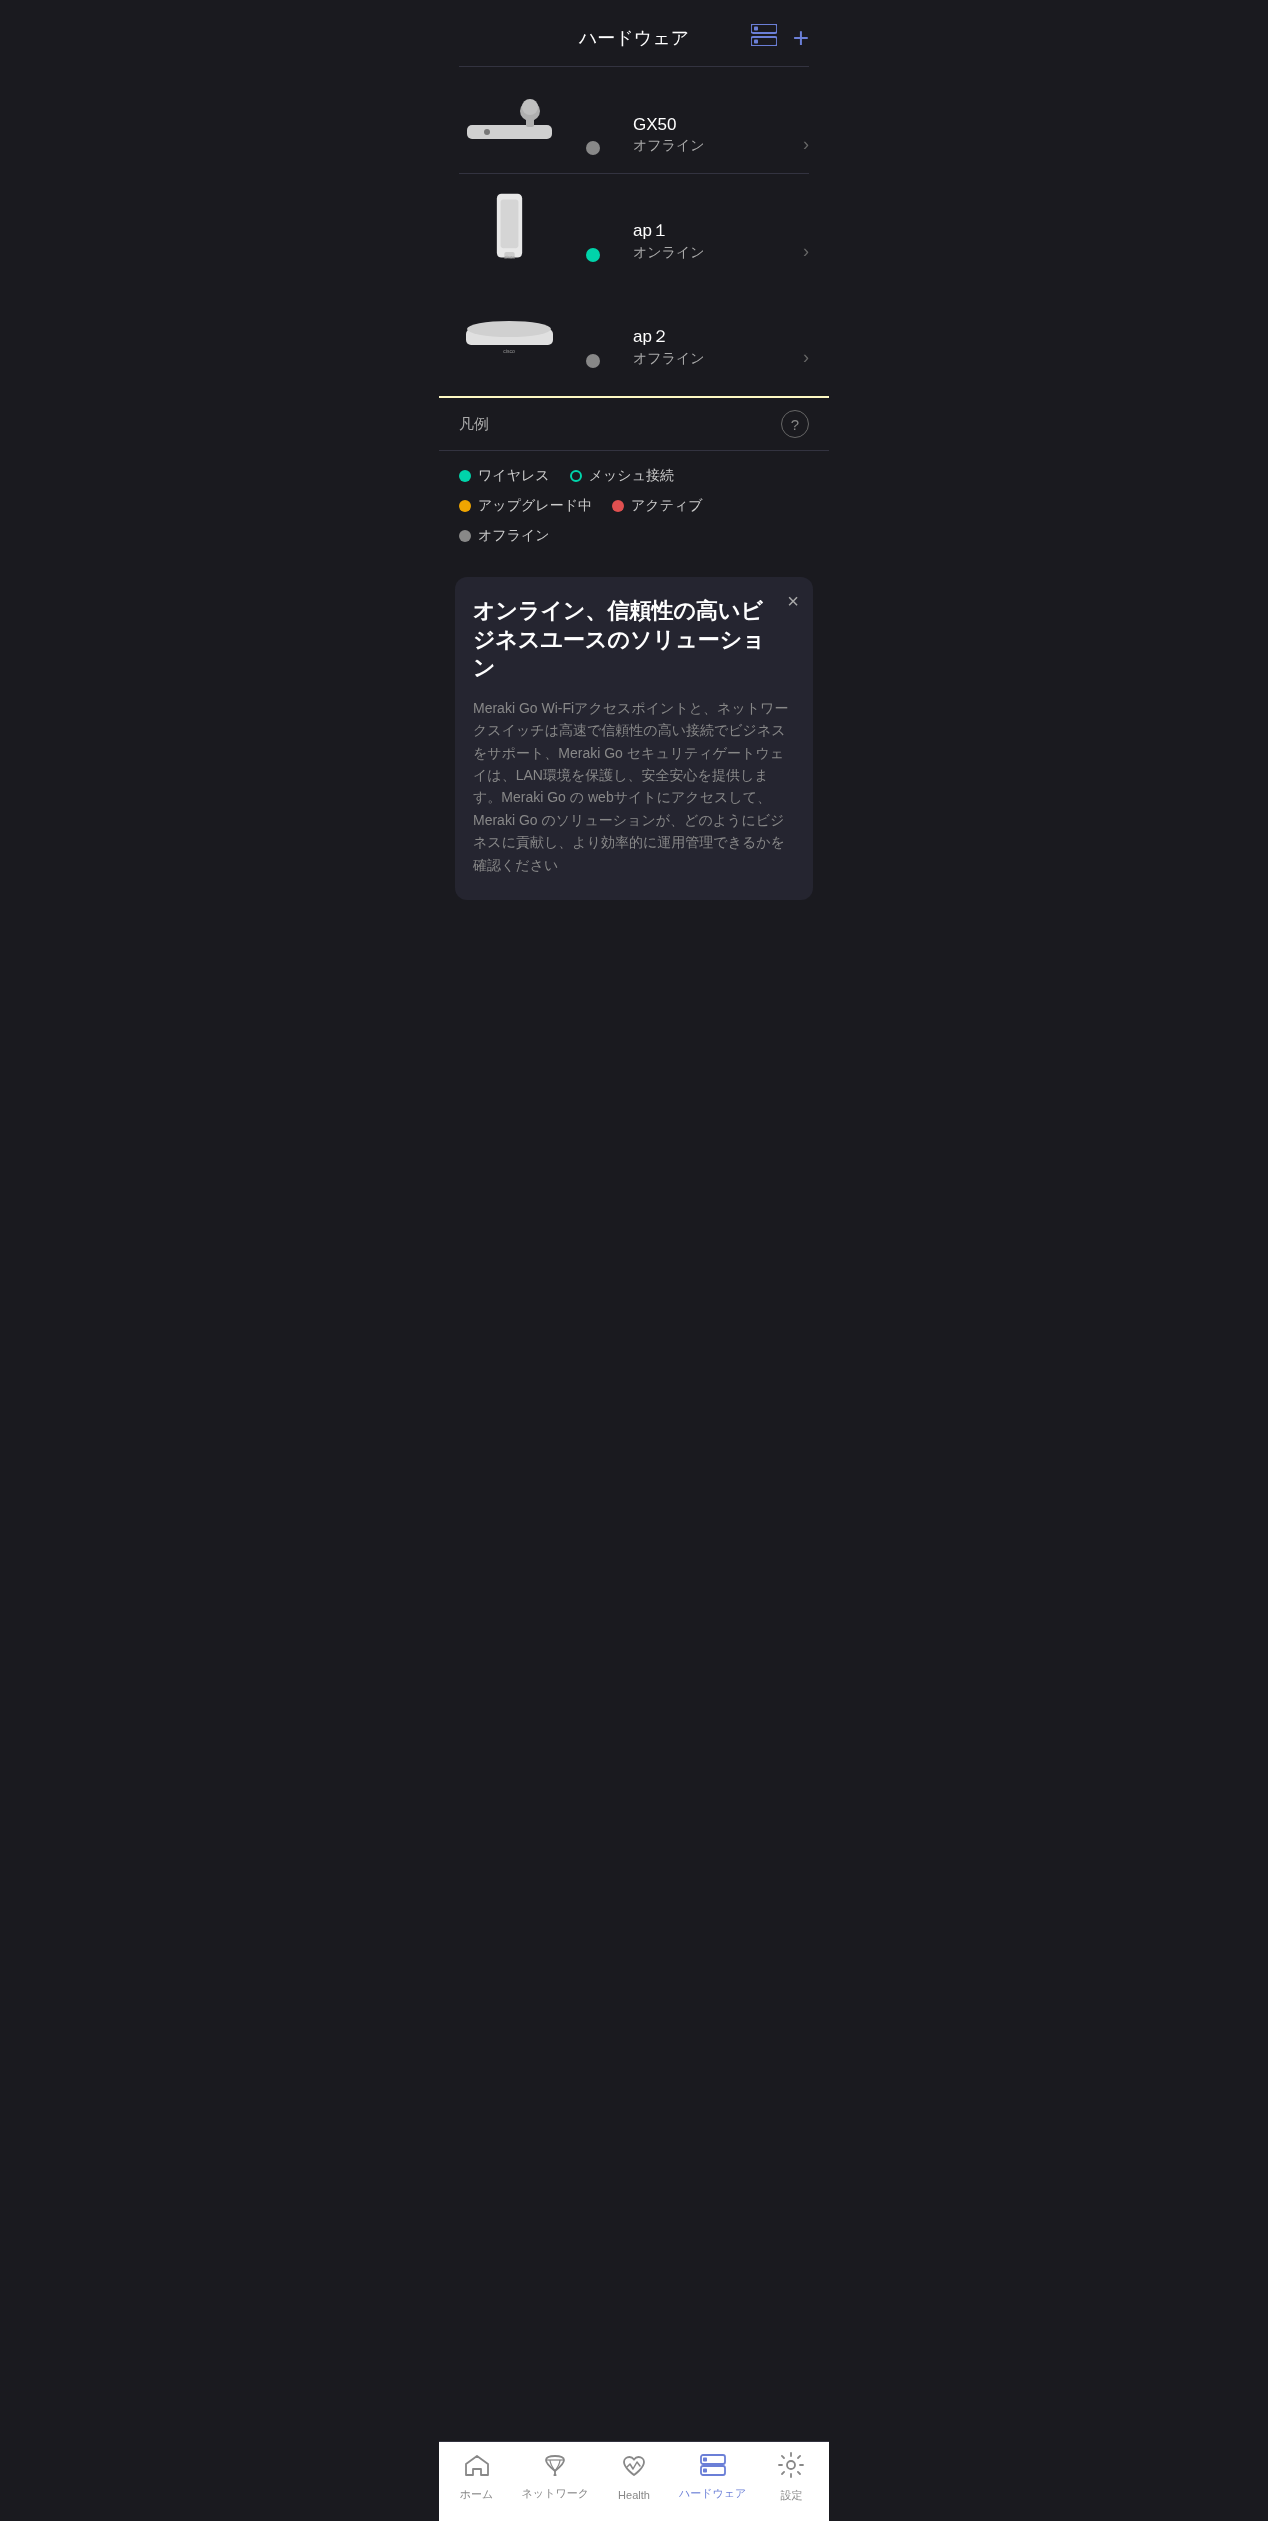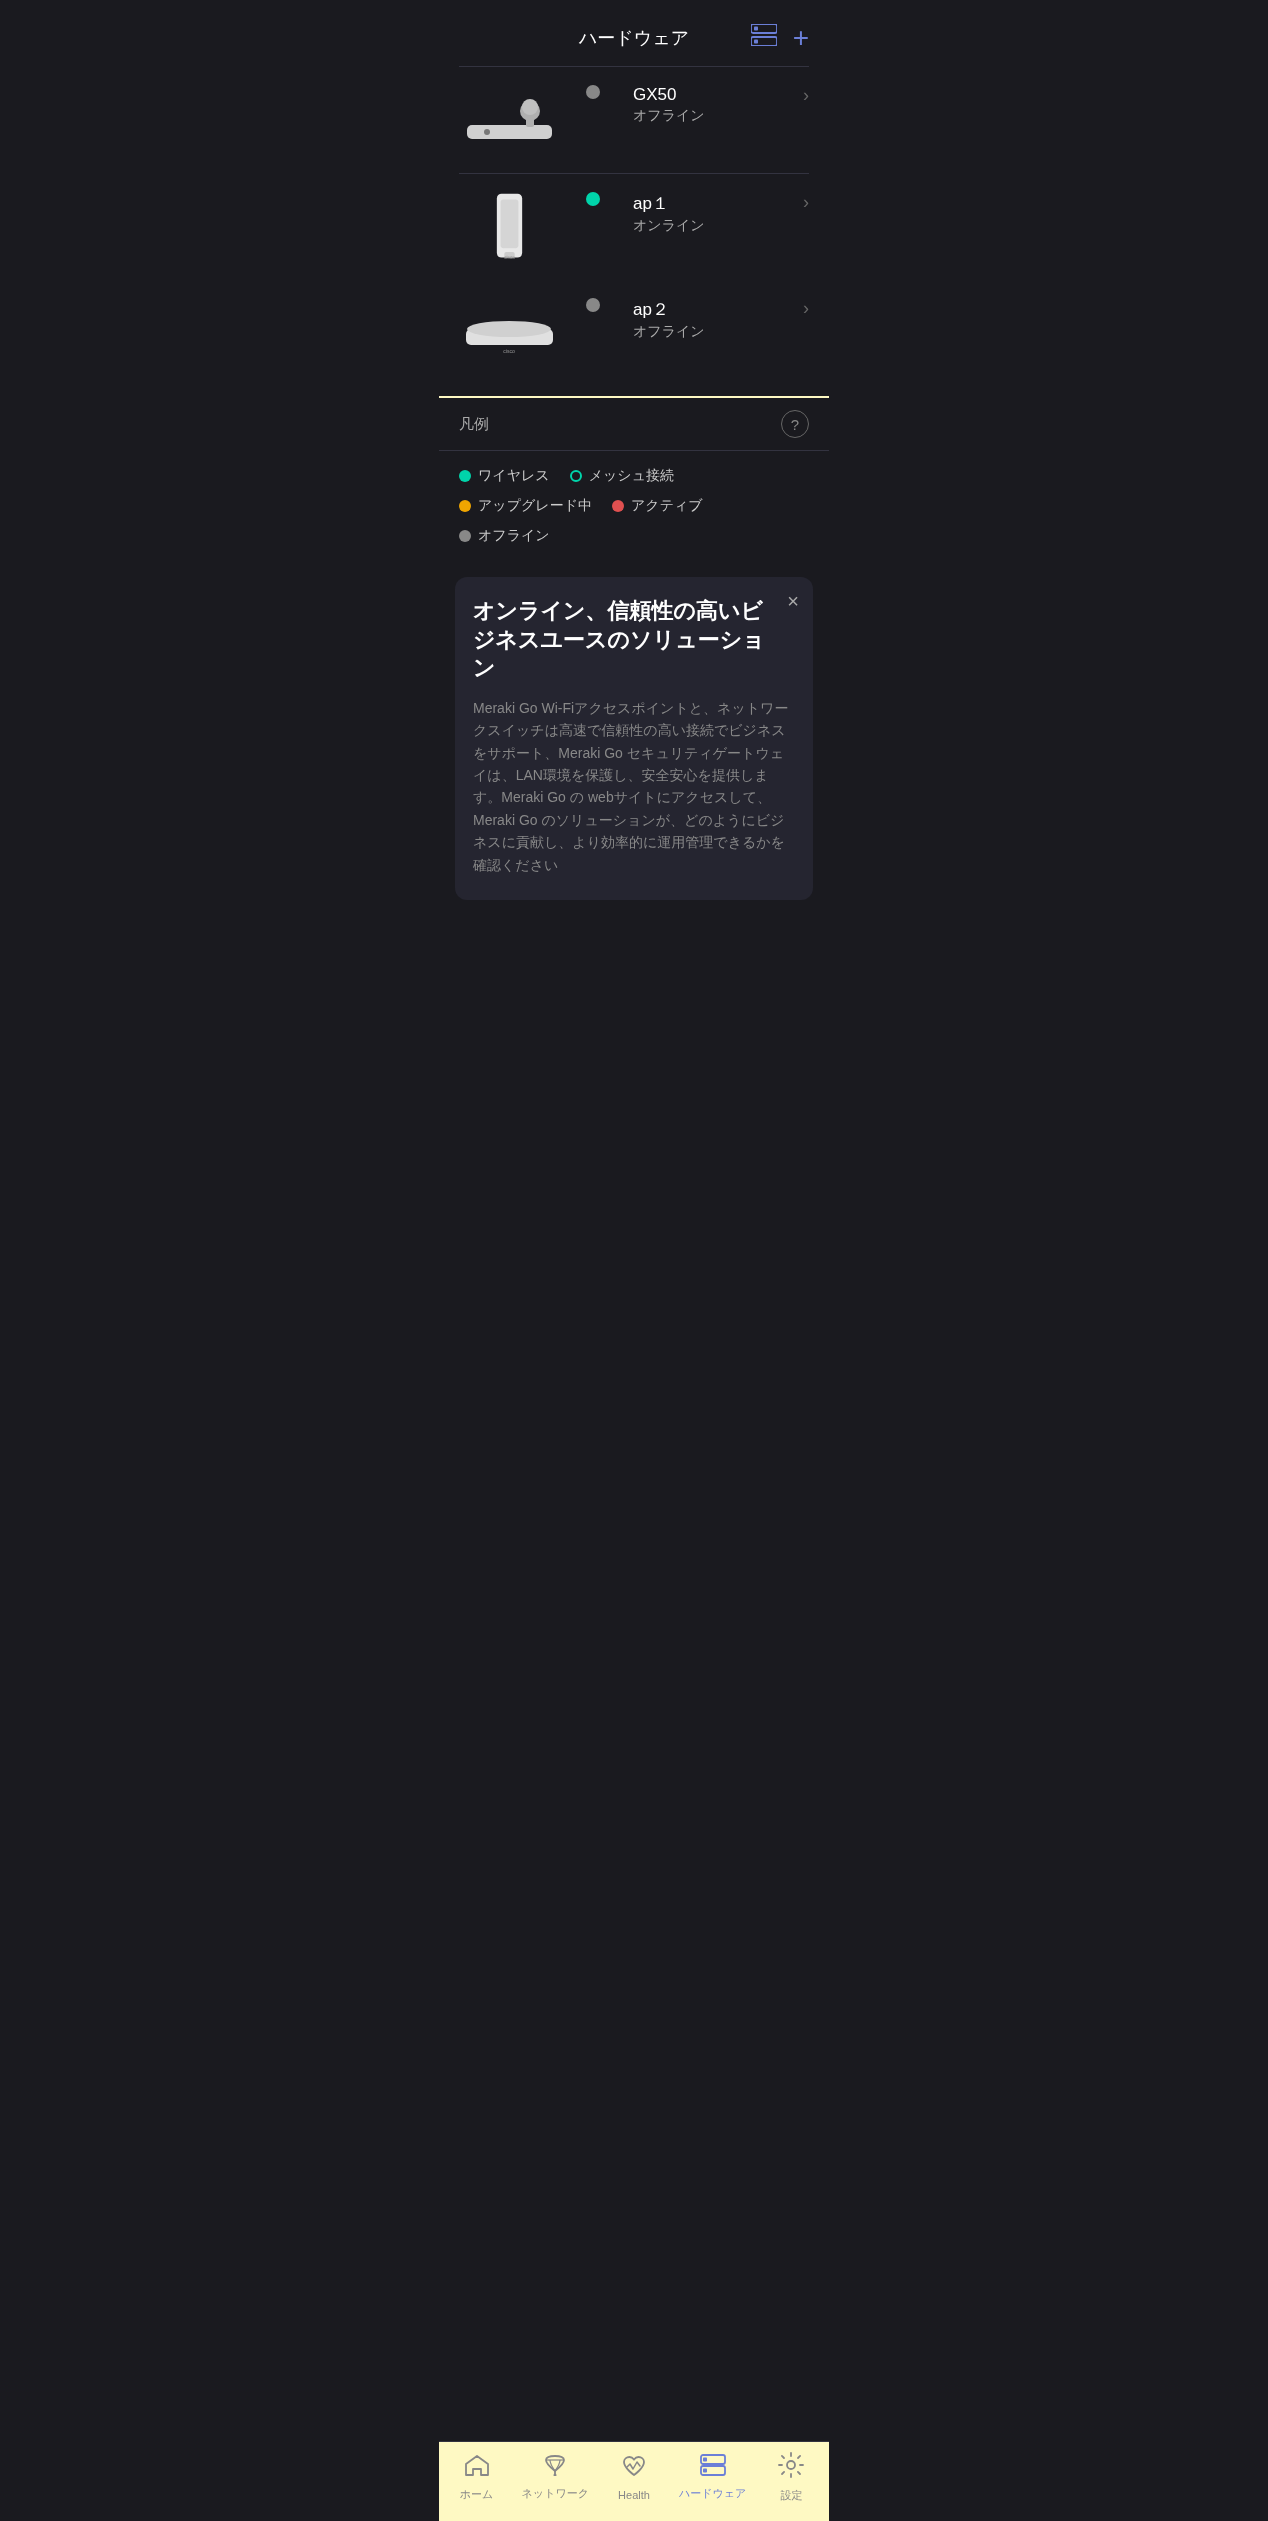--- a/index.html
+++ b/index.html
@@ -49,21 +49,21 @@
     }
     .section-divider {
       height: 1px;
       background: #333340;
       margin: 0 20px;
     }
 
     
     .device-item {
       display: flex;
-      align-items: flex-start;
+      align-items: flex-end;
       padding: 18px 20px;
       cursor: pointer;
       position: relative;
       gap: 19px;
     }
     .device-image-wrap {
       width: 100px;
       height: 70px;
       display: flex;
       align-items: center;
@@ -204,21 +204,21 @@
       line-height: 1.6;
     }
 
     
     .bottom-nav {
       position: fixed;
       bottom: 0;
       left: 50%;
       transform: translateX(-50%);
       width: 390px;
-      background: #fef9c3;
+      background: #ffffff;
       border-top: 1px solid #333340;
       display: flex;
       justify-content: space-around;
       align-items: center;
       padding: 10px 0 18px 0;
     }
     .nav-item {
       display: flex;
       flex-direction: column;
       align-items: center;

